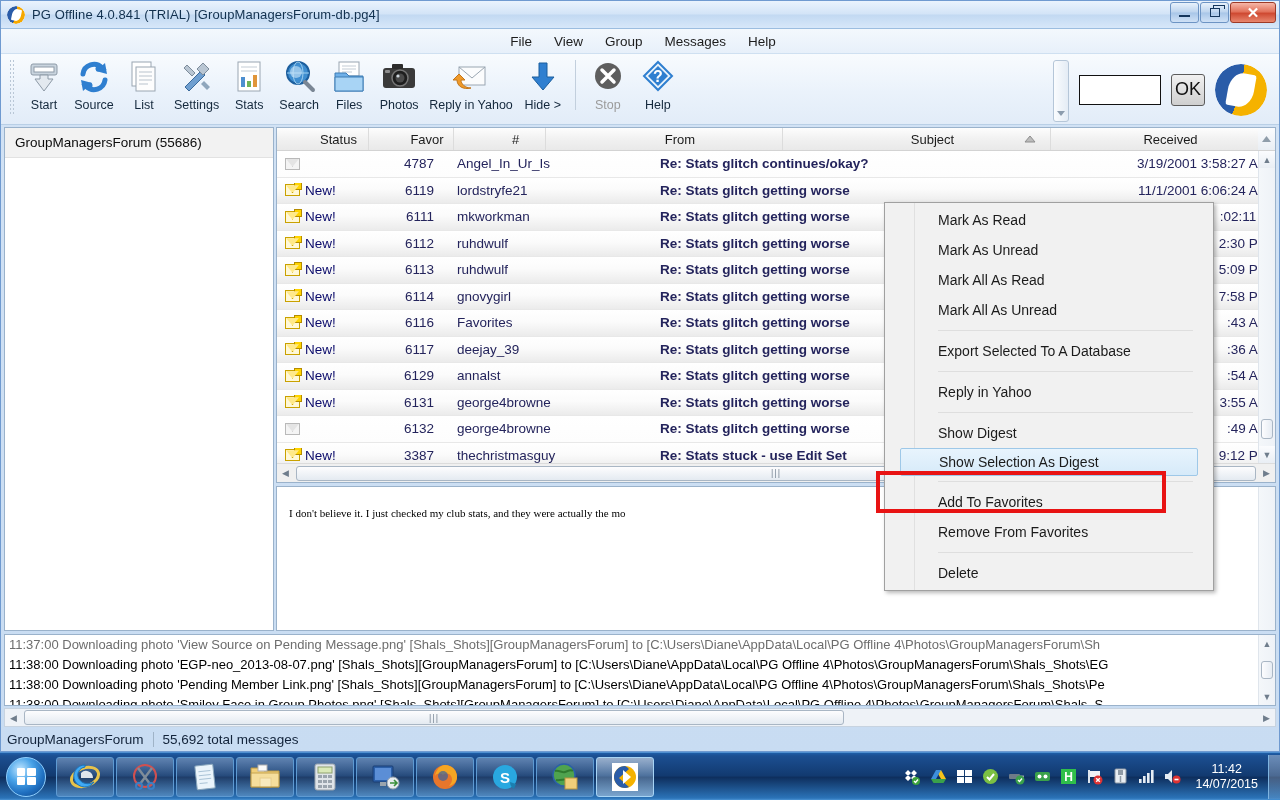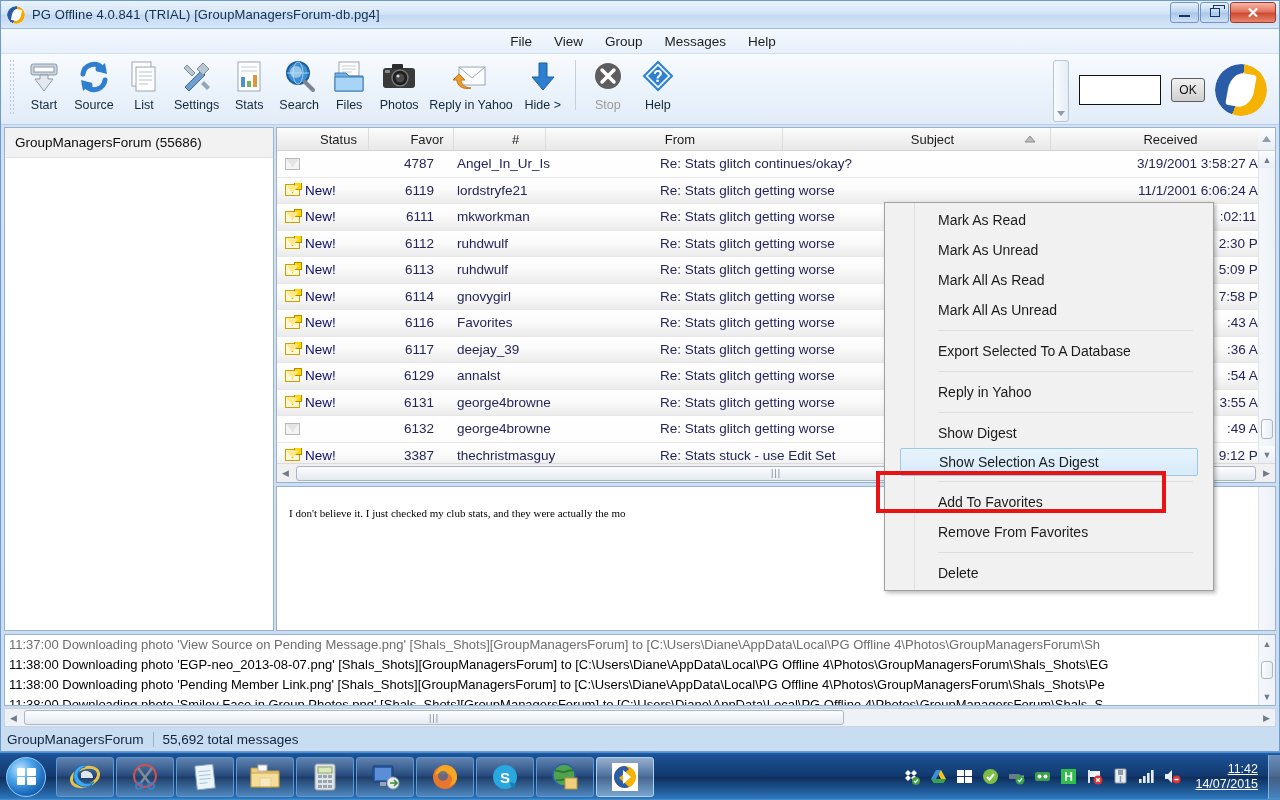--- a/index.html
+++ b/index.html
@@ -74,23 +74,23 @@
           display:flex; flex-direction:column; align-items:center; cursor:default;}
   .tbtn .lbl { font-size:12.5px; color:#14283c; margin-top:1px; white-space:nowrap;}
   .tbtn.disabled .lbl { color:#9b9b9b; }
   .ticon { width:40px;height:40px; position:relative; }
   .tb-sep { width:1px; height:50px; margin:6px 7px 0; background:#c2cfdd; }
   .tb-right { position:absolute; right:6px; top:0; height:71px; display:flex; align-items:center; gap:10px;}
   .tb-spin { width:16px;height:62px;margin-top:3px;border:1px solid #b5c6d8;border-radius:3px;
              background:linear-gradient(to right,#fafcfe,#e4ecf5); position:relative;}
   .tb-spin:after{content:"";position:absolute;left:3px;bottom:5px;border-left:4px solid transparent;border-right:4px solid transparent;border-top:5px solid #8c9cad;}
   .tb-input { width:82px;height:30px;border:1px solid #111; background:#fff; }
-  .ok-btn { width:34px;height:24px;border:1px solid #5c5c5c;border-radius:3px;
+  .ok-btn { width:34px;height:32px;border:1px solid #5c5c5c;border-radius:3px;
             background:linear-gradient(to bottom,#f1f1f1,#cfcfcf);
-            font-size:12px; color:#111; display:flex;align-items:center;justify-content:center;}
+            font-size:18px; color:#111; display:flex;align-items:center;justify-content:center;}
   .brand { width:52px;height:52px;border-radius:50%; position:relative; overflow:hidden; margin-right:6px;}
   .brand:before{content:"";position:absolute;inset:0;border-radius:50%;
     background: conic-gradient(from 200deg, #2a5ca8 0deg 168deg, #f5b200 168deg 360deg);}
   .brand:after{content:"";position:absolute;left:13px;top:9px;width:26px;height:34px;background:#fff;
     border-radius:54% 8% 54% 8%; transform:rotate(10deg);}
   
   .content { flex:1 1 auto; display:flex; min-height:0; padding:2px 3px 0; }
   .sidebar { width:270px; flex:0 0 270px; background:#fff; border:1px solid #9ab2cb;
              margin-right:2px; }
   .sidebar .grp { height:30px; line-height:30px; padding-left:10px; font-size:13.5px;
@@ -107,21 +107,21 @@
   .rows { flex:1 1 auto; overflow:hidden; position:relative; }
   .row { display:flex; height:26.5px; align-items:center; font-size:13.5px; color:#24245c;
          border-bottom:1px solid #e8e8e8;
          background:linear-gradient(to bottom,#ffffff 0%,#fbfbfb 45%,#ebebeb 100%); }
   .row.read { background:linear-gradient(to bottom,#ffffff,#fdfdfd); }
   .cell { overflow:hidden; white-space:nowrap; }
   .c-status { width:60px; flex:0 0 60px; display:flex; align-items:center; padding-left:8px; gap:5px;}
   .c-fav { width:53px; flex:0 0 53px;}
   .c-num { width:60px; flex:0 0 60px; text-align:right; padding-right:16px;}
   .c-from{ width:205px;flex:0 0 205px; padding-left:7px;}
-  .c-subj{ flex:1 1 auto; padding-left:5px;}
+  .c-subj{ flex:1 1 auto; padding-left:5px;font-weight:bold;}
   .c-recv{ width:175px; flex:0 0 175px; text-align:right; padding-right:6px;}
   .env { width:15px;height:12px;border:1px solid #c9a100; background:#fff8d8; position:relative;flex:0 0 15px;}
   .env:after{content:"";position:absolute;left:0;top:0;width:13px;height:7px;
              border-bottom:1px solid #c9a100; clip-path:polygon(0 0,50% 100%,100% 0);background:#ffe98a;}
   .env.new:before{content:"";position:absolute;right:-3px;top:-3px;width:6px;height:6px;background:#ffd400;border:1px solid #b58c00;}
   .env.old { border-color:#b9b9b9; background:#f4f4f4; }
   .env.old:after{border-bottom-color:#b9b9b9;background:#e4e4e4;}
   .newlbl { color:#0b0b6b; }
   .vscroll { position:absolute; right:0; top:0; width:17px; bottom:0;
              background:linear-gradient(to right,#f4f7fa,#eef2f7); border-left:1px solid #dfe5ec;}
@@ -193,21 +193,21 @@
   .orb .flag { width:19px;height:17px; display:grid; grid-template-columns:1fr 1fr; grid-template-rows:1fr 1fr; gap:1.5px;}
   .orb .flag div{ background:#fff; border-radius:1px; }
   .tasks { display:flex; align-items:center; gap:2px; margin-left:6px;}
   .tki { width:58px;height:40px; border:1px solid #5e9ad2; border-radius:3px;
          background:linear-gradient(to bottom,rgba(255,255,255,.30),rgba(255,255,255,.07) 50%,rgba(255,255,255,.18));
          display:flex;align-items:center;justify-content:center; }
   .tki.active { background:linear-gradient(to bottom,rgba(255,255,255,.55),rgba(200,230,255,.3) 50%,rgba(255,255,255,.38));
                 border-color:#a7d4f5;}
   .tray { margin-left:auto; display:flex; align-items:center; gap:9px; padding-right:6px;}
   .tray .ic { width:17px; height:17px; display:block; }
-  .clock { color:#fff; font-size:12.5px; text-align:right; line-height:15px; padding:0 8px;text-decoration:underline; }
+  .clock { color:#fff; font-size:12.5px; text-align:center; line-height:15px; padding:0 8px; }
   .showdesk { width:12px; height:44px; margin-left:2px; margin-right:0;
               background:linear-gradient(to bottom,rgba(255,255,255,.35),rgba(255,255,255,.12));
               border-left:1px solid #7fb4e0;}
   svg { display:block; }
 </style>
 </head>
 <body>
 
 <div class="app">
 

